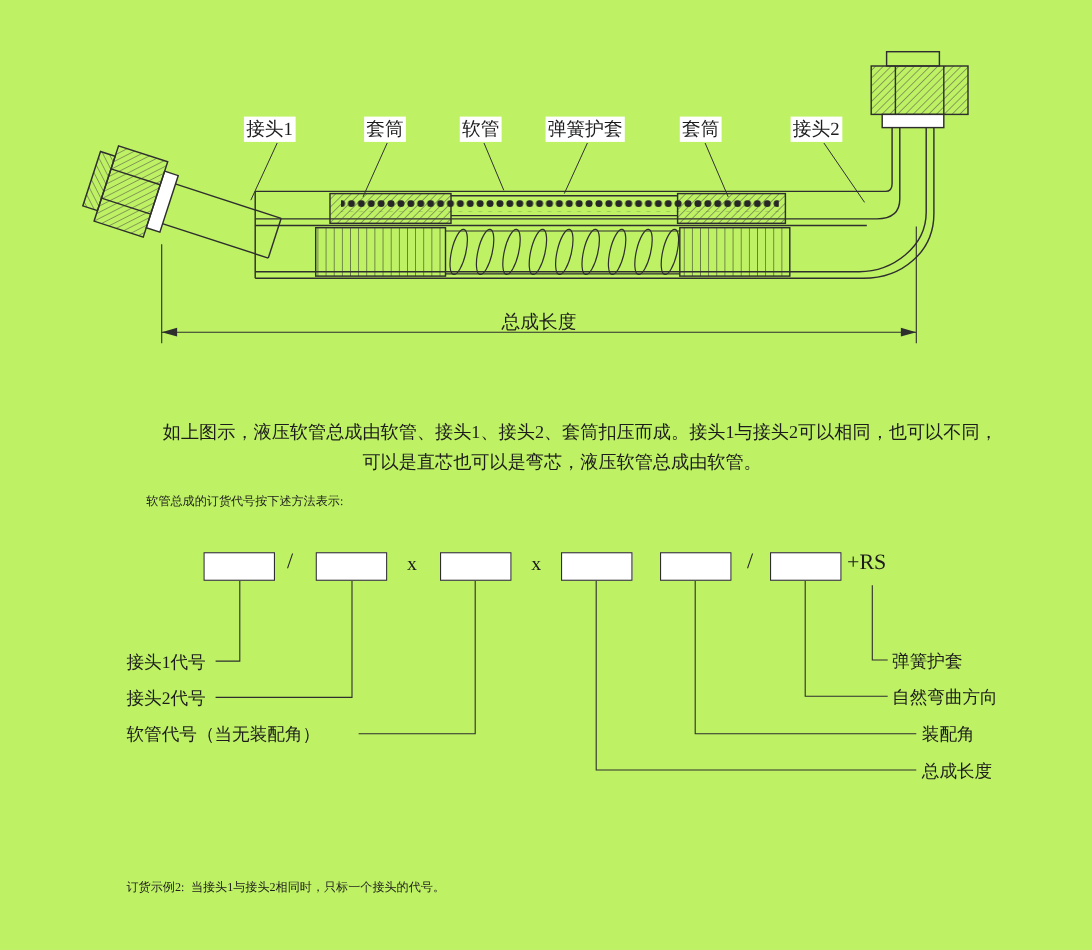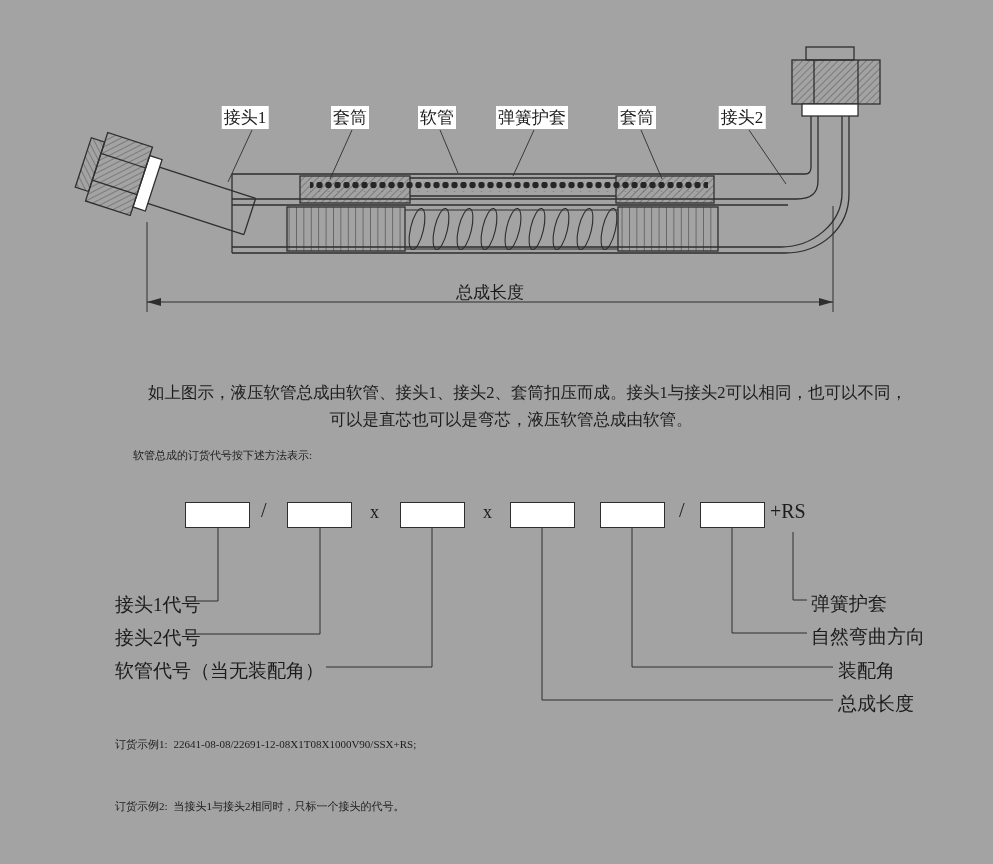--- a/index.html
+++ b/index.html
@@ -1,37 +1,37 @@
 <!DOCTYPE html>
 <html><head>
 <meta charset="utf-8">
 <style>
   * { margin:0; padding:0; box-sizing:border-box; }
   html,body { background:#ffffff; }
   .page {
-    position:relative; width:993px; height:864px; background:#a3a3a3;
+    position:relative; width:993px; height:864px; background:#bef264;
     font-family:"Liberation Serif","DejaVu Serif",serif; color:#1c1c1c;
     overflow:hidden;
   }
   svg.lineart { position:absolute; left:0; top:0; z-index:1; }
   .part-label {
     position:absolute; transform:translateX(-50%); font-size:17px;
     white-space:nowrap; z-index:2; background:#fff; padding:0 2px;
   }
   .dim-label {
     position:absolute; transform:translateX(-50%); font-size:17px;
     white-space:nowrap; z-index:2;
   }
   .code-box {
     position:absolute; top:502px; width:65px; height:26px;
     border:1.5px solid #2e2e2e; background:#fff; z-index:2;
   }
   .sep { position:absolute; font-size:18px; z-index:2; white-space:nowrap; }
   .sep.big { font-size:20px; }
-  .diagram-label { position:absolute; font-size:19px; white-space:nowrap; z-index:2; }
+  .diagram-label { position:absolute; font-size:16px; white-space:nowrap; z-index:2; }
   .text-block { position:absolute; font-size:16.5px; line-height:27px; white-space:nowrap; z-index:2;text-align:center; }
   .text-block .indent { padding-left:33px; }
   .text-line { position:absolute; font-size:11px; white-space:nowrap; z-index:2; }
   .text-line .gap { margin-left:6px; }
 </style>
 </head>
 <body>
 
 <div class="page">
 
@@ -162,20 +162,17 @@
   <div class="sep big" style="left:770px;top:500px">+RS</div>
 
   <div class="diagram-label" style="left:115px;top:592px">接头1代号</div>
   <div class="diagram-label" style="left:115px;top:625px">接头2代号</div>
   <div class="diagram-label" style="left:115px;top:658px">软管代号（当无装配角）</div>
   <div class="diagram-label" style="left:811px;top:591px">弹簧护套</div>
   <div class="diagram-label" style="left:811px;top:624px">自然弯曲方向</div>
   <div class="diagram-label" style="left:838px;top:658px">装配角</div>
   <div class="diagram-label" style="left:838px;top:691px">总成长度</div>
 
-  <div class="text-line" style="left:115px;top:737px">
-    <span>订货示例1:</span><span class="gap">22641-08-08/22691-12-08X1T08X1000V90/SSX+RS;</span>
-  </div>
   <div class="text-line" style="left:115px;top:799px">
     <span>订货示例2:</span><span class="gap">当接头1与接头2相同时，只标一个接头的代号。</span>
   </div>
 
 </div>
 
 </body></html>

